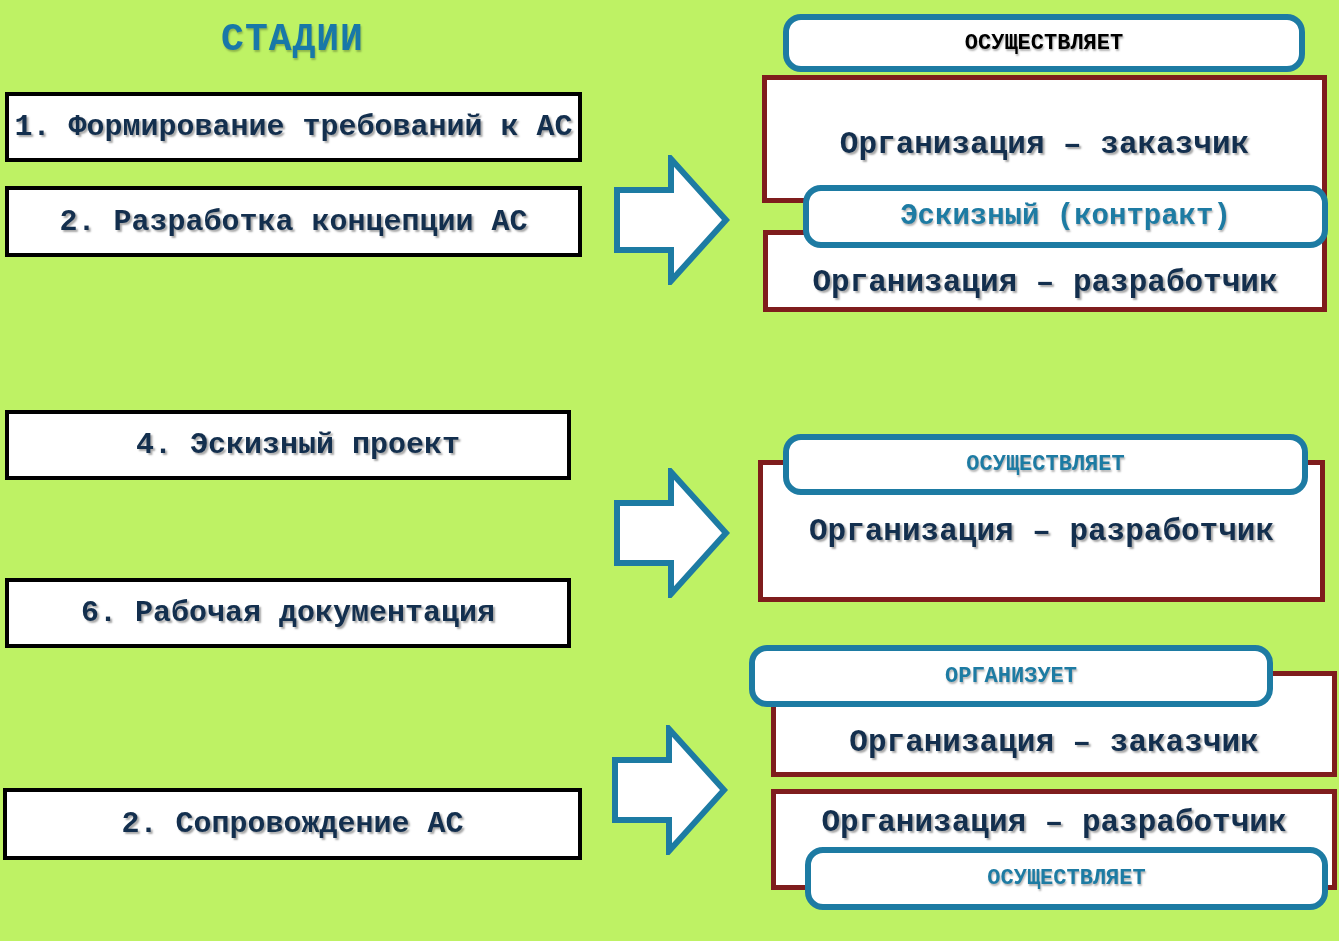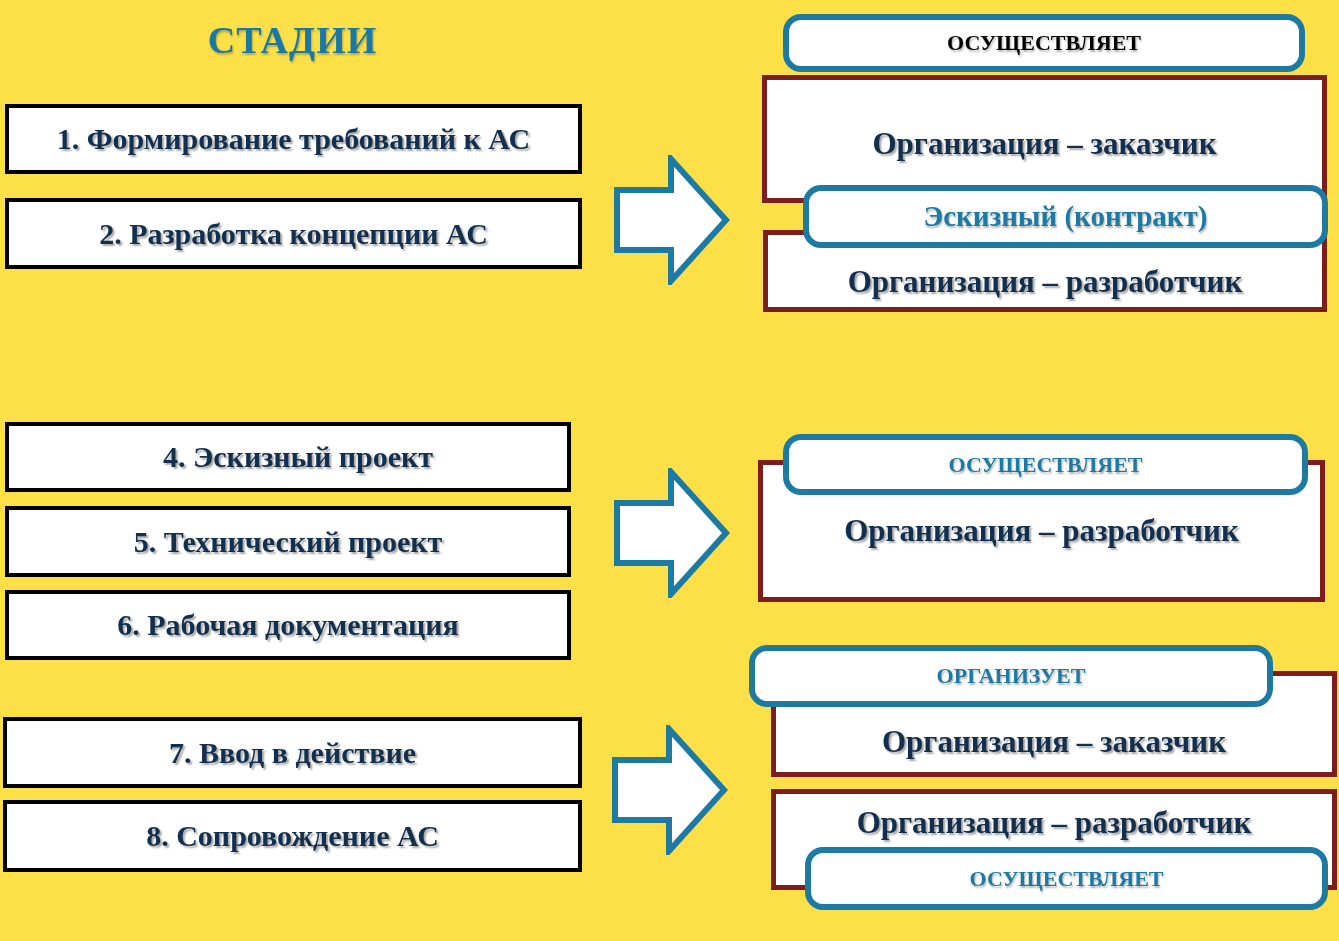--- a/index.html
+++ b/index.html
@@ -1,40 +1,39 @@
 <!DOCTYPE html>
 <html><head>
 <meta charset="utf-8">
 <style>
   html,body{margin:0;padding:0;background:#ffffff;}
   #canvas{
     position:relative;
     width:1339px;height:941px;
-    background:#fde047;
-    font-family:Liberation Serif, serif;
+    background:#bef264;
+    font-family:Liberation Mono, monospace;
     overflow:hidden;
   }
   .abs{position:absolute;box-sizing:border-box;}
   
   .title{
     color:#1878a8;
     font-size:38px;font-weight:700;
     letter-spacing:1px;
     text-shadow:1px 2px 2px rgba(0,0,0,0.25);
   }
   
   .stage{
     border:4px solid #000000;
     background:#ffffff;
     display:flex;align-items:center;justify-content:center;
     color:#132f4e;
     font-size:30px;font-weight:700;
     text-shadow:2px 2px 2px rgba(0,0,0,0.35);
     white-space:nowrap;
-    margin-top:12px;
   }
   
   .rect{
     border:5px solid #7f1d1d;
     background:#ffffff;
     display:flex;align-items:center;justify-content:center;
     color:#132f4e;
     font-size:31px;font-weight:700;
     text-shadow:2px 2px 2px rgba(0,0,0,0.35);
     white-space:nowrap;
@@ -57,25 +56,23 @@
 <body>
 
 <div id="canvas">
 
   <div class="abs title" style="left:0;top:18px;width:585px;text-align:center;">СТАДИИ</div>
 
   <div class="abs stage" style="left:5px;top:92px;width:577px;height:70px;">1. Формирование требований к АС</div>
   <div class="abs stage" style="left:5px;top:186px;width:577px;height:71px;">2. Разработка концепции АС</div>
 
   <div class="abs stage" style="left:5px;top:410px;width:566px;height:70px;padding-left:20px;">4. Эскизный проект</div>
-  <div class="abs stage" style="left:5px;top:494px;width:566px;height:71px;">5. Технический проект</div>
   <div class="abs stage" style="left:5px;top:578px;width:566px;height:70px;">6. Рабочая документация</div>
 
-  <div class="abs stage" style="left:3px;top:705px;width:579px;height:71px;">7. Ввод в действие</div>
-  <div class="abs stage" style="left:3px;top:788px;width:579px;height:72px;">8. Сопровождение АС</div>
+  <div class="abs stage" style="left:3px;top:788px;width:579px;height:72px;">2. Сопровождение АС</div>
 
   <div class="abs" style="left:614px;top:155px;width:116px;height:130px;">
     <svg class="arrow-svg" width="116" height="130" viewBox="0 0 116 130">
       <polygon points="3,35 57,35 57,4 112,65 57,126 57,95 3,95" fill="#ffffff" stroke="#1d7ba3" stroke-width="6" stroke-linejoin="miter"></polygon>
     </svg>
   </div>
   <div class="abs" style="left:614px;top:468px;width:116px;height:130px;">
     <svg class="arrow-svg" width="116" height="130" viewBox="0 0 116 130">
       <polygon points="3,35 57,35 57,4 112,65 57,126 57,95 3,95" fill="#ffffff" stroke="#1d7ba3" stroke-width="6" stroke-linejoin="miter"></polygon>
     </svg>

